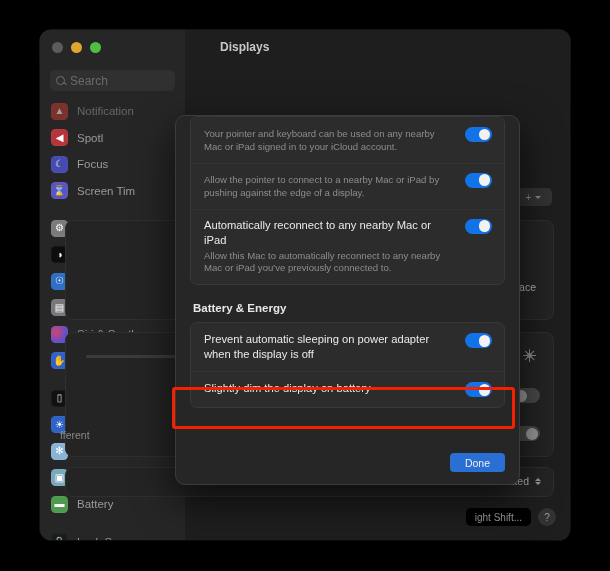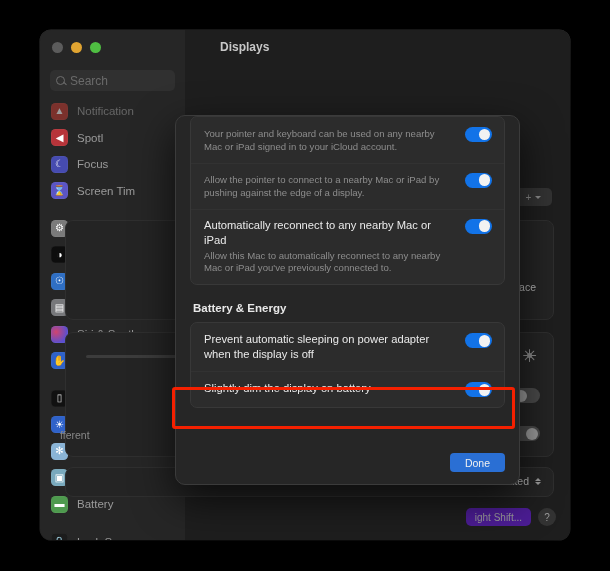--- a/index.html
+++ b/index.html
@@ -130,21 +130,21 @@
     display:flex; align-items:center; justify-content:flex-end; gap:6px;
     font-size:10.5px; color:#b6b6b6; white-space:nowrap;
   }
   .stepper{ display:inline-flex; flex-direction:column; gap:1px; }
   .stepper i{ width:0;height:0;border-left:3px solid transparent;border-right:3px solid transparent;}
   .stepper i.u{ border-bottom:3.5px solid #9b9b9b; }
   .stepper i.d{ border-top:3.5px solid #9b9b9b; }
 
   #bottom-bar{ position:absolute; right:14px; bottom:14px; display:flex; align-items:center; gap:7px; }
   .pill{
-    height:18px; padding:0 9px; border-radius:5px; background:#4c1d95;
+    height:18px; padding:0 9px; border-radius:5px; background:#000000;
     display:flex; align-items:center; color:#9c9c9c; font-size:10px; white-space:nowrap;
   }
   .qbtn{
     width:18px;height:18px;border-radius:50%;background:#333333;
     display:flex;align-items:center;justify-content:center;
     color:#9c9c9c;font-size:10px;
   }
 
   
   #sheet{

